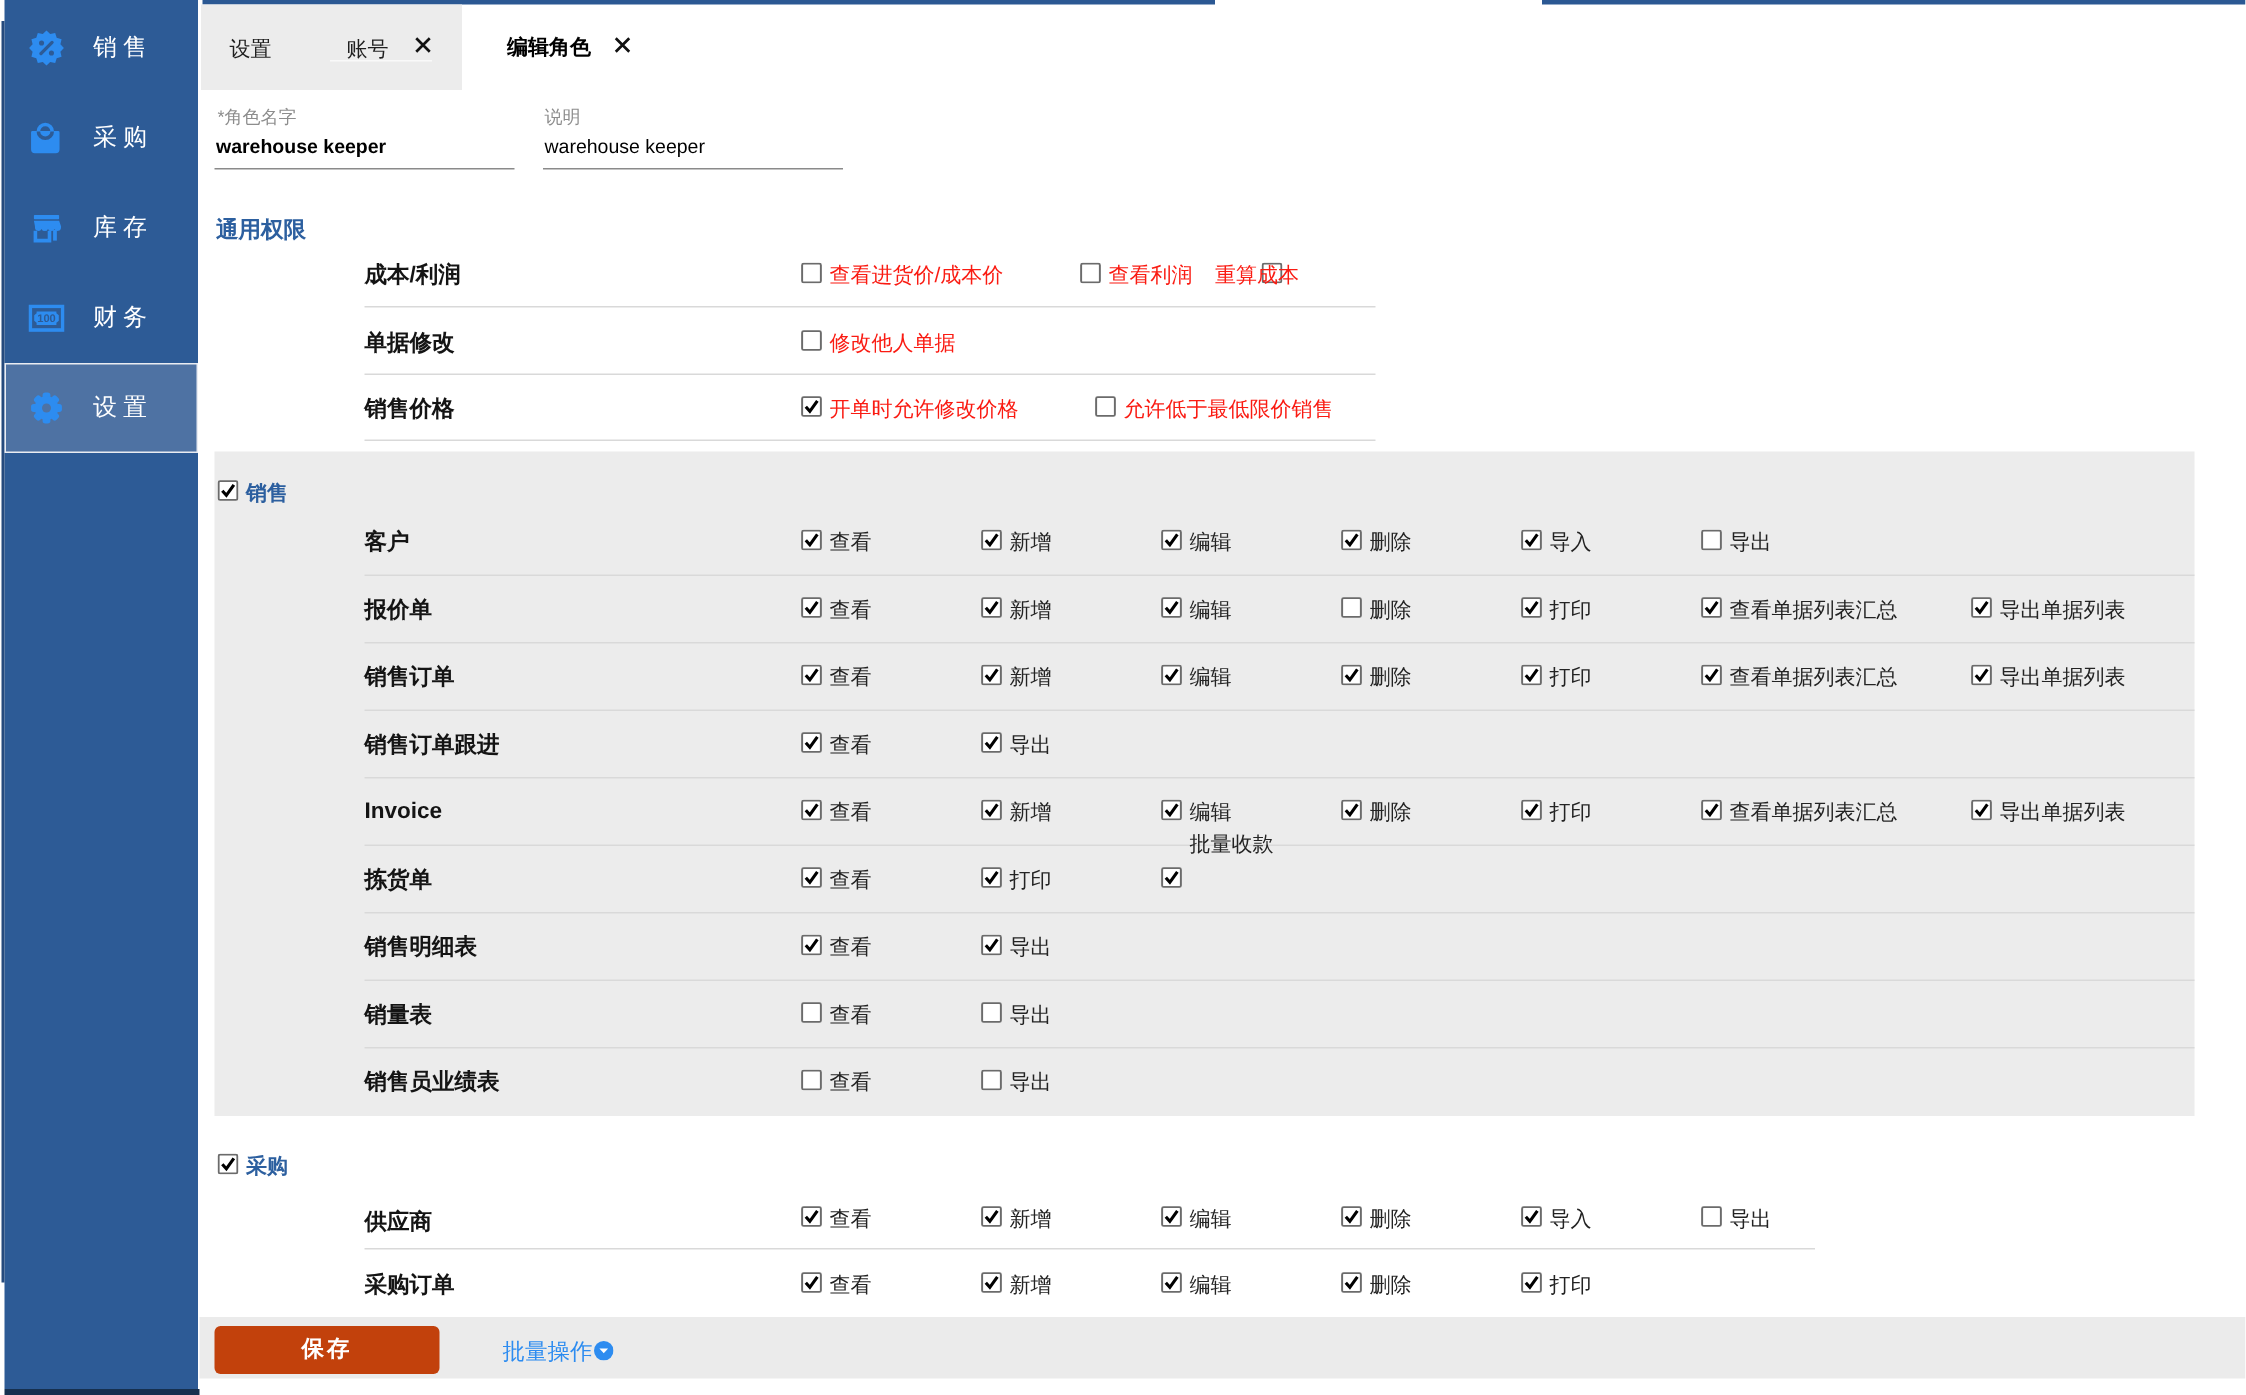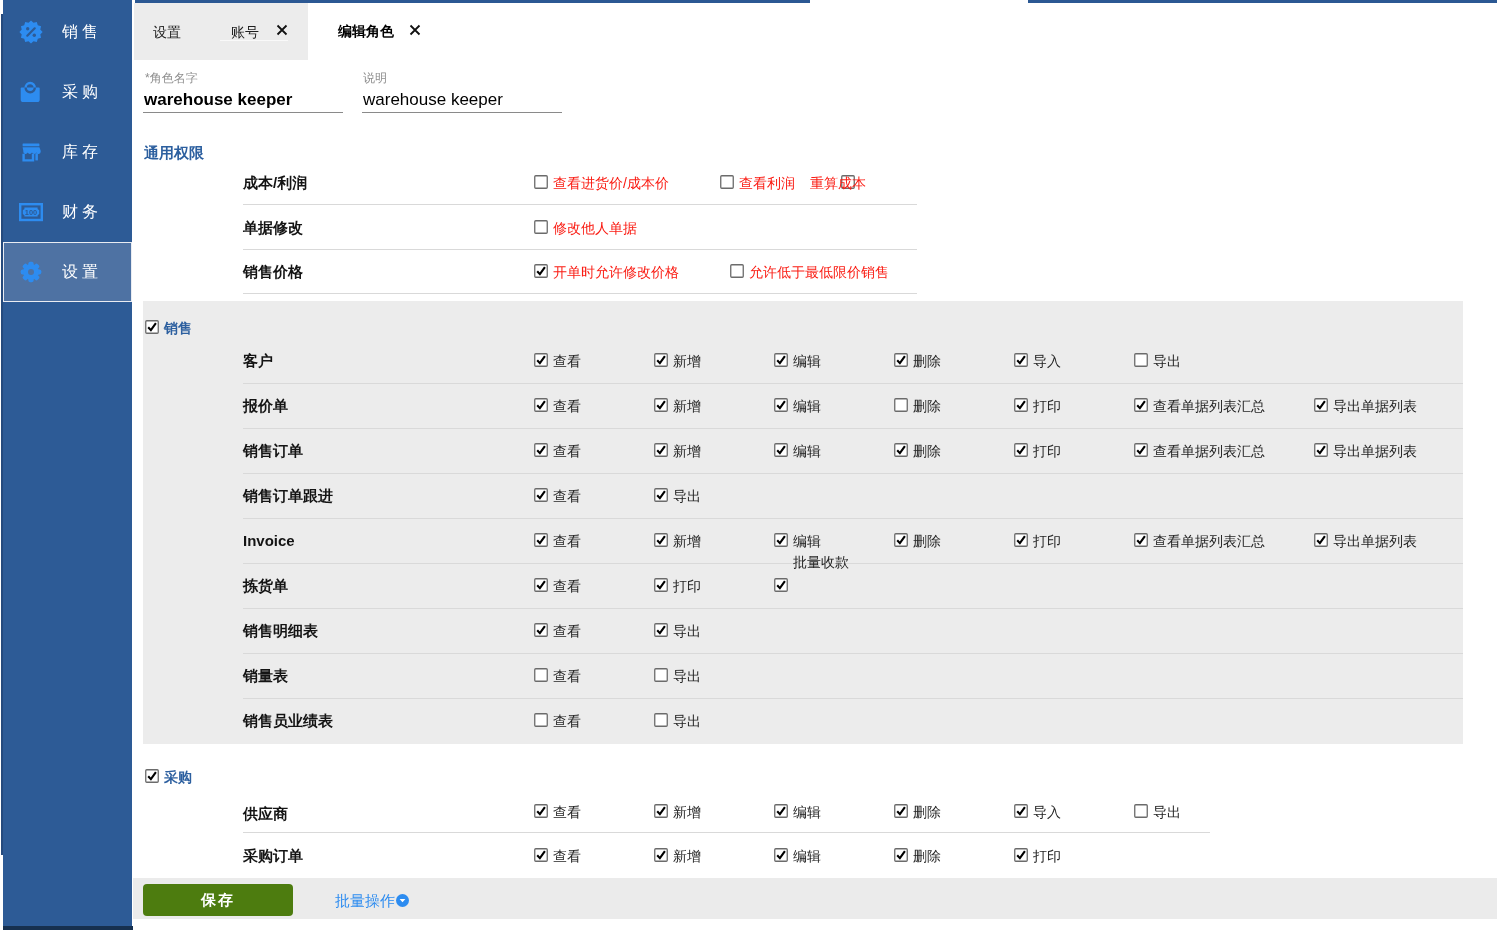--- a/index.html
+++ b/index.html
@@ -9,30 +9,30 @@
   .topline { position:absolute; top:0; height:3px; background:#2b5893; }
   #sidebar { position:absolute; left:3px; top:0; width:129px; height:926px; background:#2d5b96; }
   #leftstrip { position:absolute; left:1px; top:14px; width:2px; height:841px; background:#254a7d; }
   .mitem { position:absolute; left:0; width:133px; height:60px; color:#fff; font-size:16px; }
   .mitem svg { position:absolute; left:19px; top:18px; }
   .mitem .mt { position:absolute; left:62px; top:50%; transform:translateY(-50%); letter-spacing:4px; }
   .mactive { position:absolute; left:3px; top:242px; width:129px; height:60px; background:#4e72a3; border:1px solid #e9ecf2; }
   #tabbar { position:absolute; left:134px; top:3px; width:174px; height:57px; background:#ececec; }
   .tabtxt { position:absolute; font-size:14px; color:#1f1f1f; }
   .flabel { position:absolute; font-size:12px; color:#8d8d8d; }
-  .fval { position:absolute; font-size:17px; color:#000; }
+  .fval { position:absolute; font-size:13px; color:#000; }
   .funder { position:absolute; height:1px; background:#8a8a8a; }
   .secblue { position:absolute; font-size:15px; font-weight:700; color:#2c5f9f; }
   .rowlabel { position:absolute; font-size:15px; font-weight:700; color:#141414; }
   .divider { position:absolute; height:1px; background:#d9d9d9; }
   .cbl { position:absolute; font-size:14px; color:#232323; }
   .cbl.red { color:#fa1b12;text-align:right; }
   #salespanel { position:absolute; left:143px; top:301px; width:1320px; height:443px; background:#ececec; }
   #footer { position:absolute; left:133px; top:878px; width:1364px; height:41px; background:#ebebeb; }
-  #savebtn { position:absolute; left:143px; top:884px; width:150px; height:32px; background:#4d7c0f; border-radius:4px; color:#fff; font-size:15px; font-weight:700; text-align:center; line-height:32px; letter-spacing:2px; }
+  #savebtn { position:absolute; left:143px; top:884px; width:150px; height:32px; background:#c2410c; border-radius:4px; color:#fff; font-size:15px; font-weight:700; text-align:center; line-height:32px; letter-spacing:2px; }
   .batch { position:absolute; font-size:15px; color:#2d8cf0; }
 </style>
 </head>
 <body>
 <div id="stage">
 
 <div class="topline" style="left:135px;width:675px;"></div>
 <div class="topline" style="left:1028px;width:469px;"></div>
 <div id="sidebar"></div>
     <div id="leftstrip"></div>

